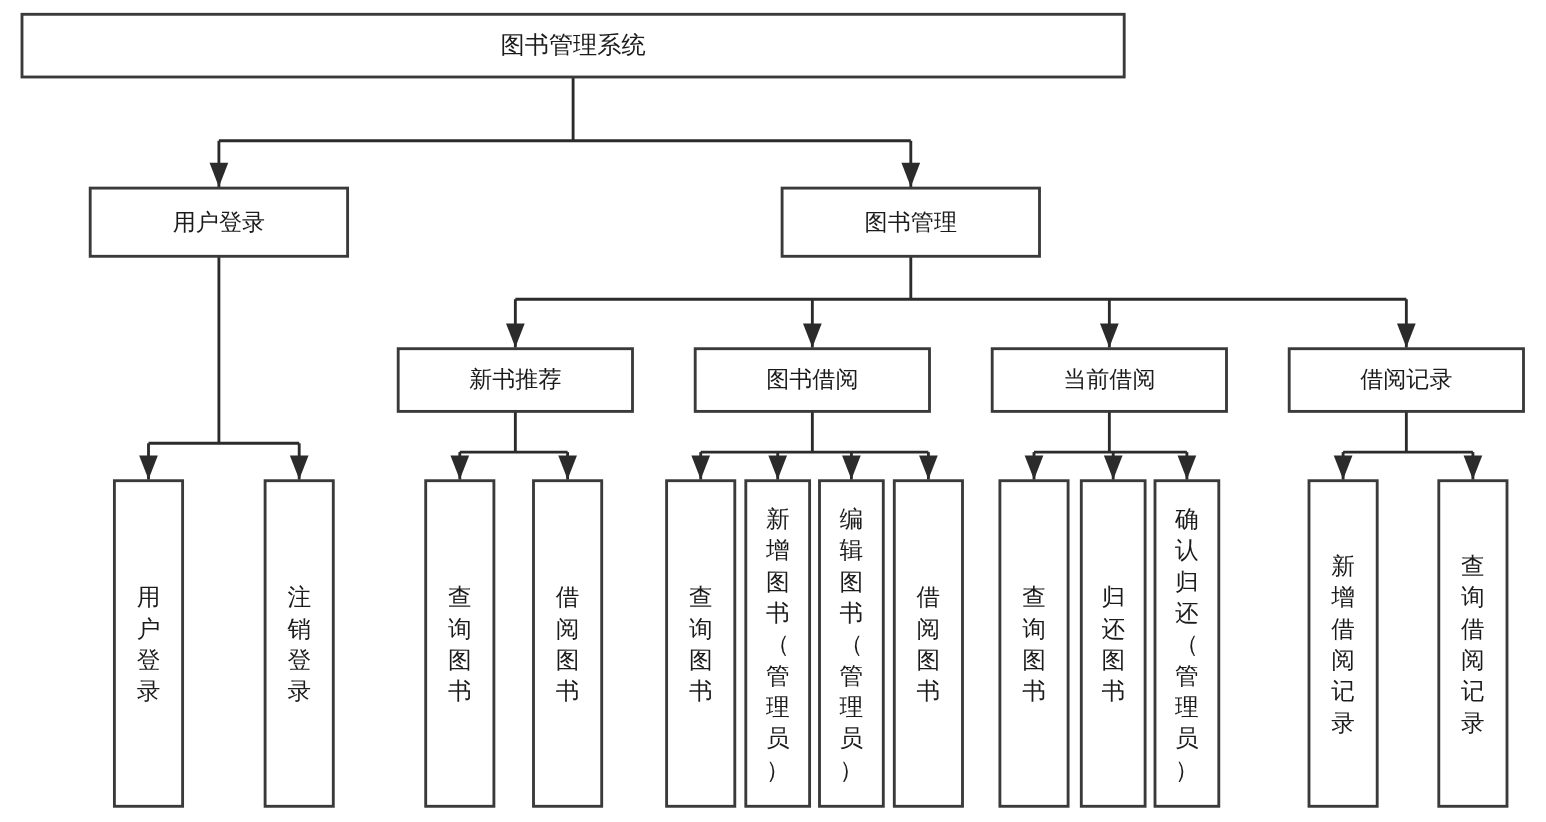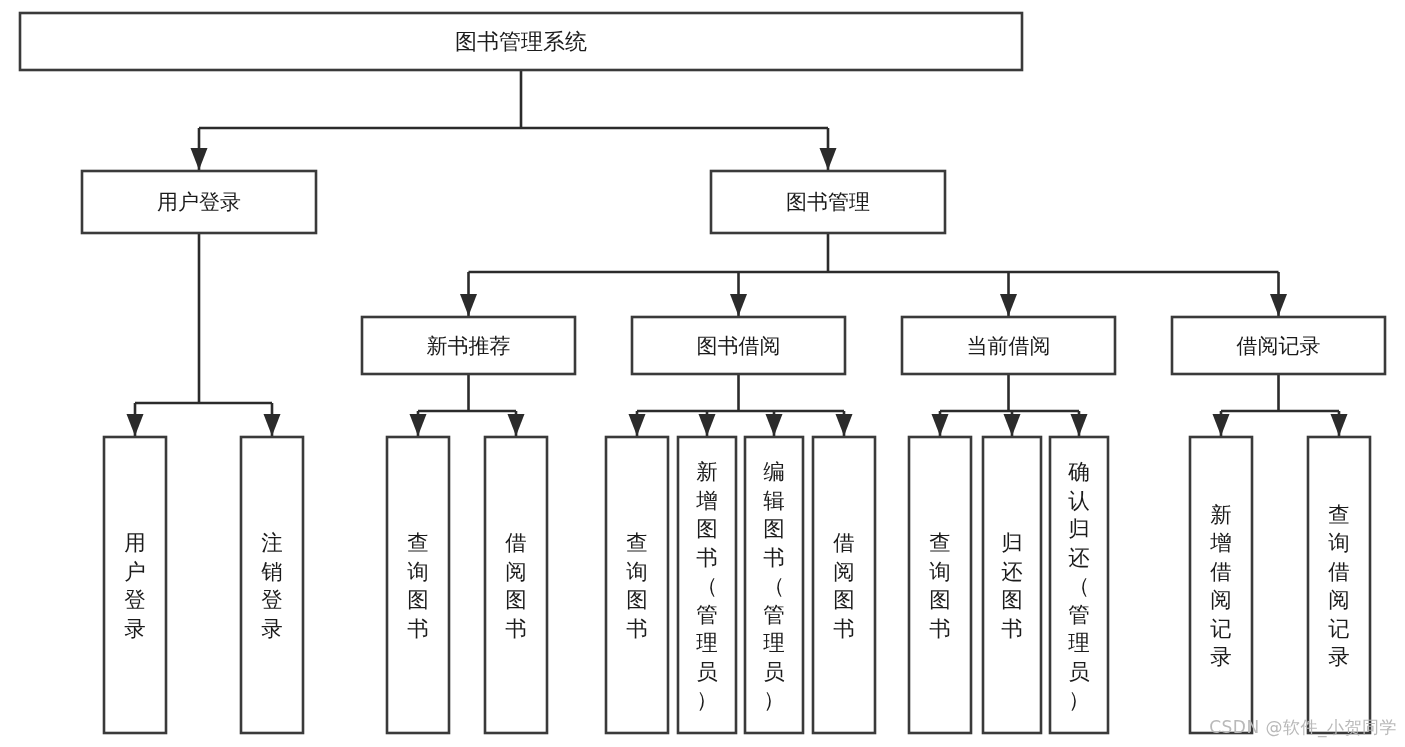--- a/index.html
+++ b/index.html
@@ -216,14 +216,13 @@
         <g>
           <rect x="1190" y="437" width="62" height="296" class="node-box"></rect>
           <text x="1221" class="leaf-label"><tspan x="1221" y="521.7">新</tspan><tspan x="1221" y="550.2">增</tspan><tspan x="1221" y="578.7">借</tspan><tspan x="1221" y="607.2">阅</tspan><tspan x="1221" y="635.7">记</tspan><tspan x="1221" y="664.2">录</tspan></text>
         </g>
         <g>
           <rect x="1308" y="437" width="62" height="296" class="node-box"></rect>
           <text x="1339" class="leaf-label"><tspan x="1339" y="521.7">查</tspan><tspan x="1339" y="550.2">询</tspan><tspan x="1339" y="578.7">借</tspan><tspan x="1339" y="607.2">阅</tspan><tspan x="1339" y="635.7">记</tspan><tspan x="1339" y="664.2">录</tspan></text>
         </g>
       </g>
   </svg>
-  <div class="watermark">CSDN @软件_小贺同学</div>
 </div>
 
 </body></html>

